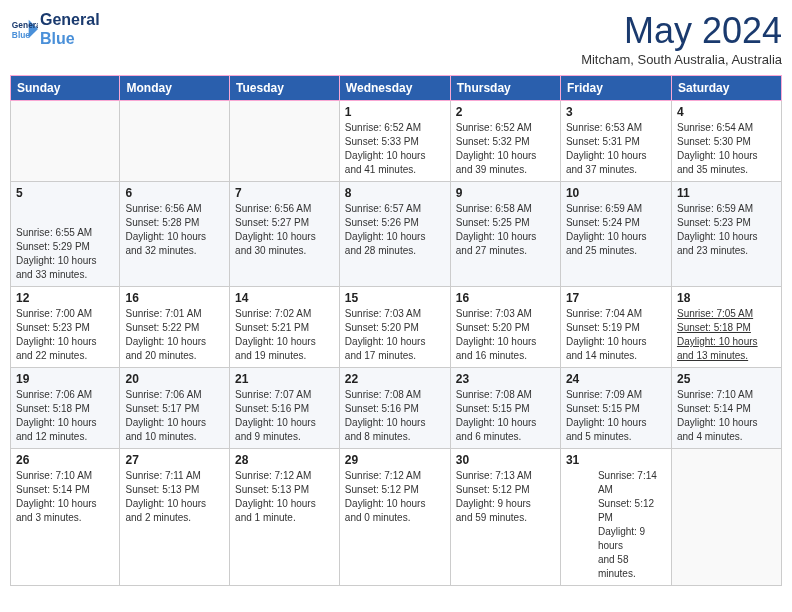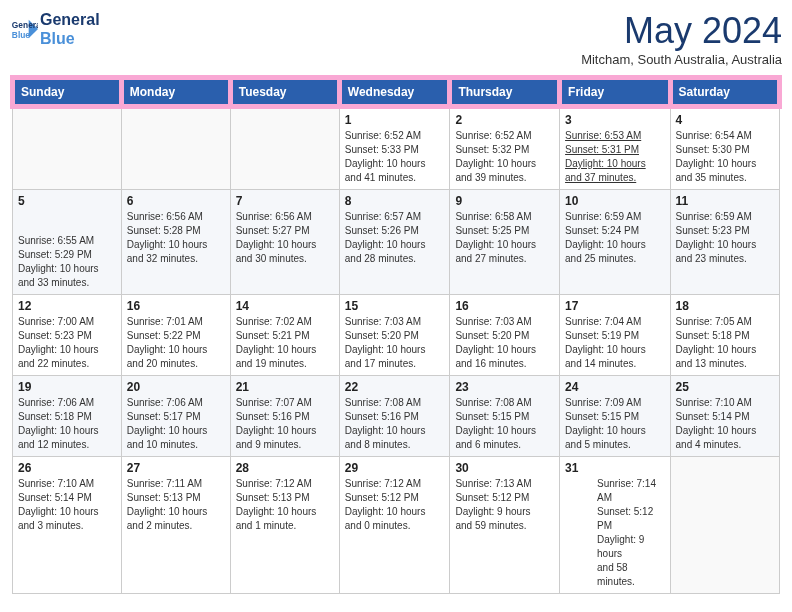--- a/index.html
+++ b/index.html
@@ -41,21 +41,21 @@
       width: 100%;
       border-collapse: collapse;
     }
     thead tr th {
       background-color: #2a5fad;
       color: #fff;
       font-size: 12px;
       font-weight: bold;
       padding: 5px 6px;
       text-align: left;
-      border: 5px solid #f9a8d4;
+      border: 1px solid #f9a8d4;
     }
     tbody tr td {
       border: 1px solid #ccc;
       vertical-align: top;
       padding: 4px 5px;
       width: 113px;
       min-height: 80px;
       font-size: 10.5px;
       color: #222;
       background: #fff;
@@ -126,21 +126,21 @@
         </td>
         <td>
           <div class="day-num">2</div>
           <div class="day-info" style="white-space: pre-line;">Sunrise: 6:52 AM
 Sunset: 5:32 PM
 Daylight: 10 hours
 and 39 minutes.</div>
         </td>
         <td>
           <div class="day-num">3</div>
-          <div class="day-info" style="white-space: pre-line; text-decoration: underline;">Sunrise: 6:53 AM
+          <div class="day-info" style="white-space: pre-line;">Sunrise: 6:53 AM
 Sunset: 5:31 PM
 Daylight: 10 hours
 and 37 minutes.</div>
         </td>
         <td>
           <div class="day-num">4</div>
           <div class="day-info" style="white-space: pre-line;">Sunrise: 6:54 AM
 Sunset: 5:30 PM
 Daylight: 10 hours
 and 35 minutes.</div>
@@ -235,21 +235,21 @@
         </td>
         <td>
           <div class="day-num">17</div>
           <div class="day-info" style="white-space: pre-line;">Sunrise: 7:04 AM
 Sunset: 5:19 PM
 Daylight: 10 hours
 and 14 minutes.</div>
         </td>
         <td>
           <div class="day-num">18</div>
-          <div class="day-info" style="white-space: pre-line;">Sunrise: 7:05 AM
+          <div class="day-info" style="white-space: pre-line; text-decoration: underline;">Sunrise: 7:05 AM
 Sunset: 5:18 PM
 Daylight: 10 hours
 and 13 minutes.</div>
         </td>
       </tr>
       <tr>
         <td>
           <div class="day-num">19</div>
           <div class="day-info" style="white-space: pre-line;">Sunrise: 7:06 AM
 Sunset: 5:18 PM

